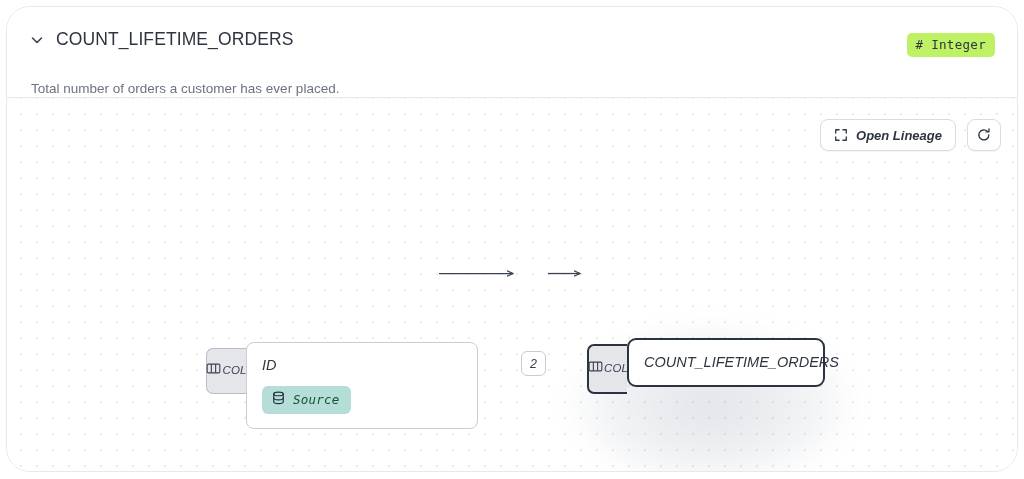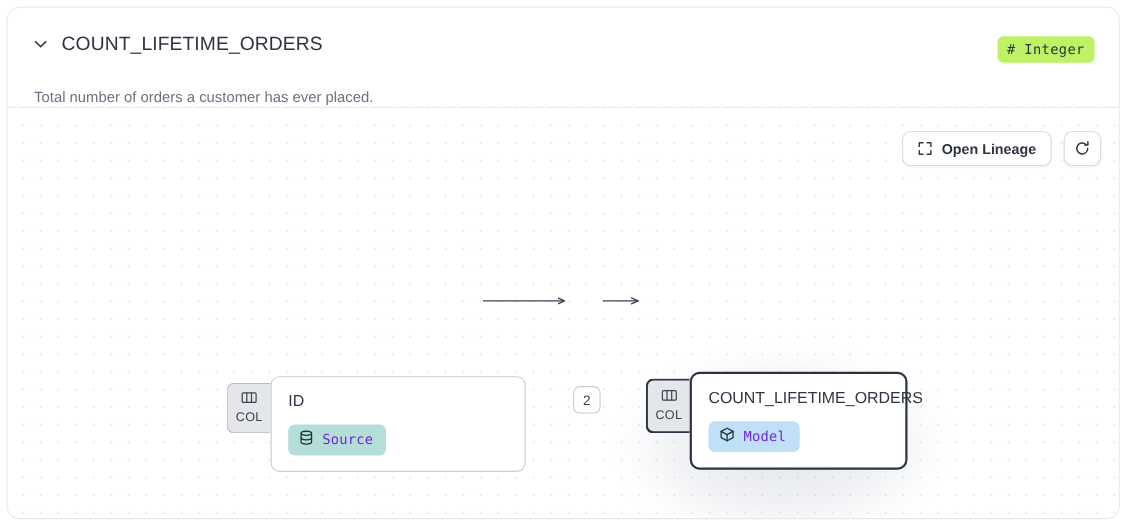--- a/index.html
+++ b/index.html
@@ -14,21 +14,21 @@
   }
 
   .card {
     position: absolute;
     left: 6px;
     top: 6px;
     width: 1012px;
     height: 466px;
     background: #ffffff;
     border: 1px solid #e6e8ec;
-    border-radius: 12px;
+    border-radius: 24px;
     overflow: hidden;
     display: flex;
     flex-direction: column;
   }
 
   
   .header {
     position: relative;
     height: 91px;
     flex: 0 0 91px;
@@ -81,20 +81,21 @@
 
   
   .canvas {
     position: relative;
     flex: 1 1 auto;
     background-color: #ffffff;
     background-image: radial-gradient(#e9eaee 1.1px, transparent 1.2px);
     background-size: 16px 16px;
     background-position: 6px 8px;
     overflow: hidden;
+    font-style: italic;
   }
 
   .toolbar {
     position: absolute;
     right: 16px;
     top: 21px;
     display: flex;
     align-items: center;
     gap: 11px;
     z-index: 6;
@@ -132,21 +133,21 @@
     position: relative;
     z-index: 1;
     width: 40px;
     height: 46px;
     margin-top: 6px;
     background: #e4e6ea;
     border: 1.5px solid #b9bdc6;
     border-right: none;
     border-radius: 7px 0 0 7px;
     display: flex;
-    flex-direction: column;
+    flex-direction: row;
     align-items: center;
     justify-content: center;
     gap: 1px;
   }
   .col-tab .col-label {
     font-size: 11.5px;
     color: #3b4252;
     letter-spacing: 0.2px;
     line-height: 1;
   }
@@ -173,21 +174,21 @@
   }
   .kind-badge {
     margin-top: 12px;
     display: inline-flex;
     align-items: center;
     gap: 8px;
     padding: 5px 12px 6px 10px;
     border-radius: 6px;
     font-family: "DejaVu Sans Mono", monospace;
     font-size: 12.5px;
-    color: #6d28d9;
+    color: #14532d;
     letter-spacing: 0.2px;
     white-space: nowrap;
   }
 
   
   #node-source { left: 199px; top: 244px; }
   #node-source .node-body { width: 232px; }
   #node-source .kind-badge { background: #b5ded8; }
 
   
@@ -336,27 +337,17 @@
           <svg width="15" height="13" viewBox="0 0 16 14" fill="none" stroke="#3b4252" stroke-width="1.2">
             <rect x="1.2" y="1.2" width="13.6" height="9.4" rx="1.2"></rect>
             <line x1="5.7" y1="1.2" x2="5.7" y2="10.6"></line>
             <line x1="10.3" y1="1.2" x2="10.3" y2="10.6"></line>
           </svg>
         </span>
         <span class="col-label">COL</span>
       </div>
       <div class="node-body">
         <div class="node-title">COUNT_LIFETIME_ORDERS</div>
-        <div class="kind-badge">
-          <span>
-            <svg width="14" height="14" viewBox="0 0 15 15" fill="none" stroke="#22303c" stroke-width="1.25" stroke-linecap="round" stroke-linejoin="round">
-              <path d="M7.5 1.4 L13.3 4.5 L13.3 10.5 L7.5 13.6 L1.7 10.5 L1.7 4.5 Z"></path>
-              <path d="M1.7 4.5 L7.5 7.6 L13.3 4.5"></path>
-              <line x1="7.5" y1="7.6" x2="7.5" y2="13.6"></line>
-            </svg>
-          </span>
-          <span>Model</span>
-        </div>
       </div>
     </div>
 
   </div>
 </div>
 
 </body></html>

